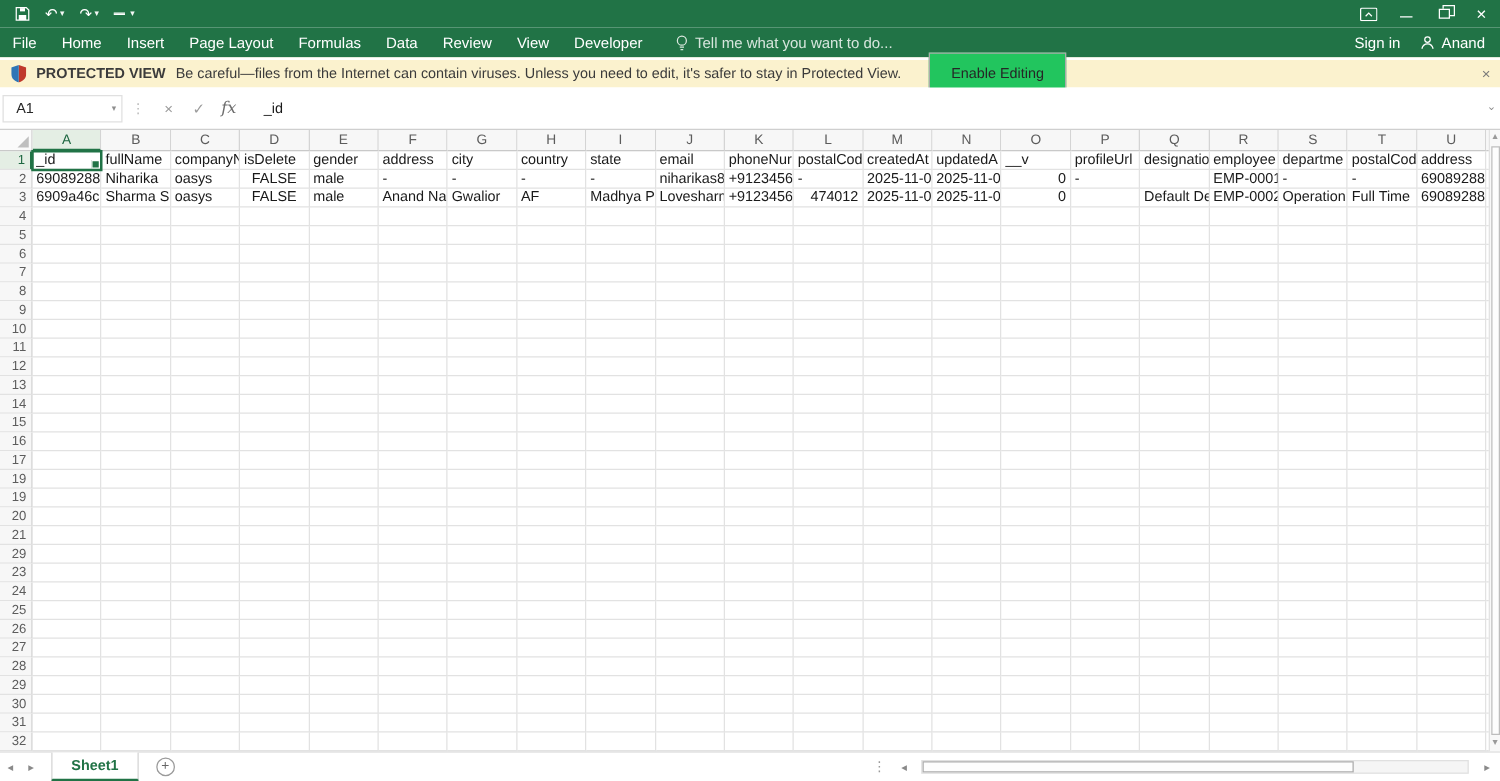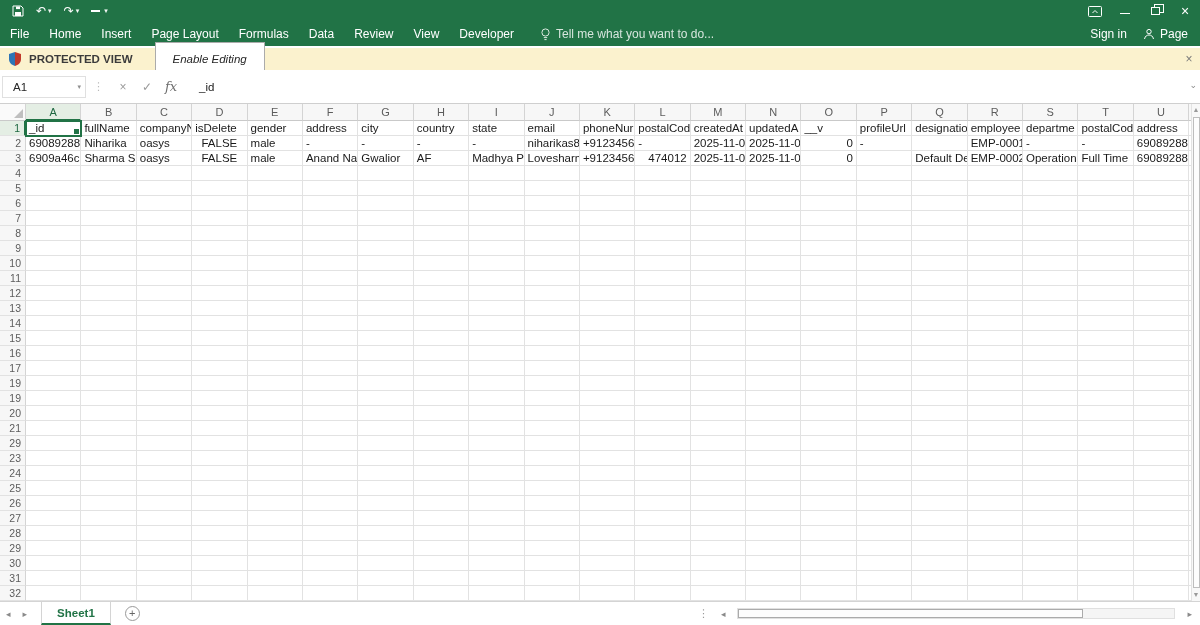--- a/index.html
+++ b/index.html
@@ -23,26 +23,26 @@
   .ribbon { height:24px; background:#217346; display:flex; align-items:center; color:#fff; }
   .ribbon-tabs { display:flex; height:100%; }
   .ribbon-tab { display:flex; align-items:center; height:100%; padding:0 10px; font-size:12px; white-space:nowrap; }
   .tellme { display:flex; align-items:center; gap:5px; margin-left:16px; color:rgba(255,255,255,.82); font-size:12px; }
   .ribbon-right { margin-left:auto; display:flex; align-items:center; gap:16px; padding-right:12px; font-size:12px; }
   .share-wrap { display:flex; align-items:center; gap:5px; }
 
   
   .msgbar { height:24px; background:#FBF2CE; border-top:2px solid #fff; display:flex; align-items:center; padding-left:9px; gap:8px; font-size:11.5px; color:#3b3b3b; position:relative; }
   .msg-title { font-weight:bold; }
-  .enable-btn { margin-left:14px; background:#ffffff; border:1px solid #ABABAB; padding:10px 17px; font-size:11.5px; color:#262626;font-style:italic; }
+  .enable-btn { margin-left:14px; background:#22c55e; border:1px solid #ABABAB; padding:10px 17px; font-size:11.5px; color:#262626; }
   .msg-close { position:absolute; right:3px; width:16px; text-align:center; color:#7a7a7a; font-size:12px; }
 
   
   .fbar { height:34px; display:flex; align-items:center; background:#fff; border-bottom:1px solid #cfcfcf; position:relative; padding-left:2px; }
-  .namebox { width:84px; height:22px; border:1px solid #e0e0e0; display:flex; align-items:center; justify-content:space-between; padding:0 4px 0 10px; font-size:11.5px; }
+  .namebox { width:96px; height:22px; border:1px solid #e0e0e0; display:flex; align-items:center; justify-content:space-between; padding:0 4px 0 10px; font-size:11.5px; }
   .namebox .dd { color:#8a8a8a; }
   .splitter { color:#b9b9b9; font-size:11px; padding:0 7px; }
   .fbtn { width:24px; text-align:center; color:#9b9b9b; font-size:12px; }
   .fx { font-family:"DejaVu Serif",serif; font-style:italic; color:#6e6e6e; font-size:13px; }
   .fcontent { padding-left:16px; font-size:11.5px; color:#1a1a1a; }
   .fbar-collapse { position:absolute; right:3px; top:10px; color:#8a8a8a; font-size:9px; }
 
   
   .grid { position:relative; height:497px; background:#fff; }
   .colheads { display:flex; height:17px; }
@@ -137,31 +137,32 @@
       </svg>
     <span>Tell me what you want to do...</span>
   </div>
   <div class="ribbon-right">
     <span>Sign in</span>
     <span class="share-wrap">
       <svg width="12" height="12" viewBox="0 0 12 12">
           <circle cx="6" cy="3.6" r="2.2" fill="none" stroke="#fff"></circle>
           <path d="M1.5 11 C2.2 8 4 7 6 7 C8 7 9.8 8 10.5 11" fill="none" stroke="#fff"></path>
         </svg>
-      <span>Page</span>
+      <span>Anand</span>
     </span>
   </div>
 </div>
 
 <div class="msgbar">
   <svg width="12" height="14" viewBox="0 0 12 14">
       <path d="M6 0 L12 2 V7 C12 11 9 13 6 14 Z" fill="#C0392B"></path>
       <path d="M6 0 L0 2 V7 C0 11 3 13 6 14 Z" fill="#2E75B6"></path>
     </svg>
   <span class="msg-title">PROTECTED VIEW</span>
+  <span>Be careful—files from the Internet can contain viruses. Unless you need to edit, it's safer to stay in Protected View.</span>
   <button class="enable-btn">Enable Editing</button>
   <span class="msg-close">×</span>
 </div>
 
 <div class="fbar">
   <div class="namebox">
     <span>A1</span>
     <span class="dd">▾</span>
   </div>
   <span class="splitter">⋮</span>

